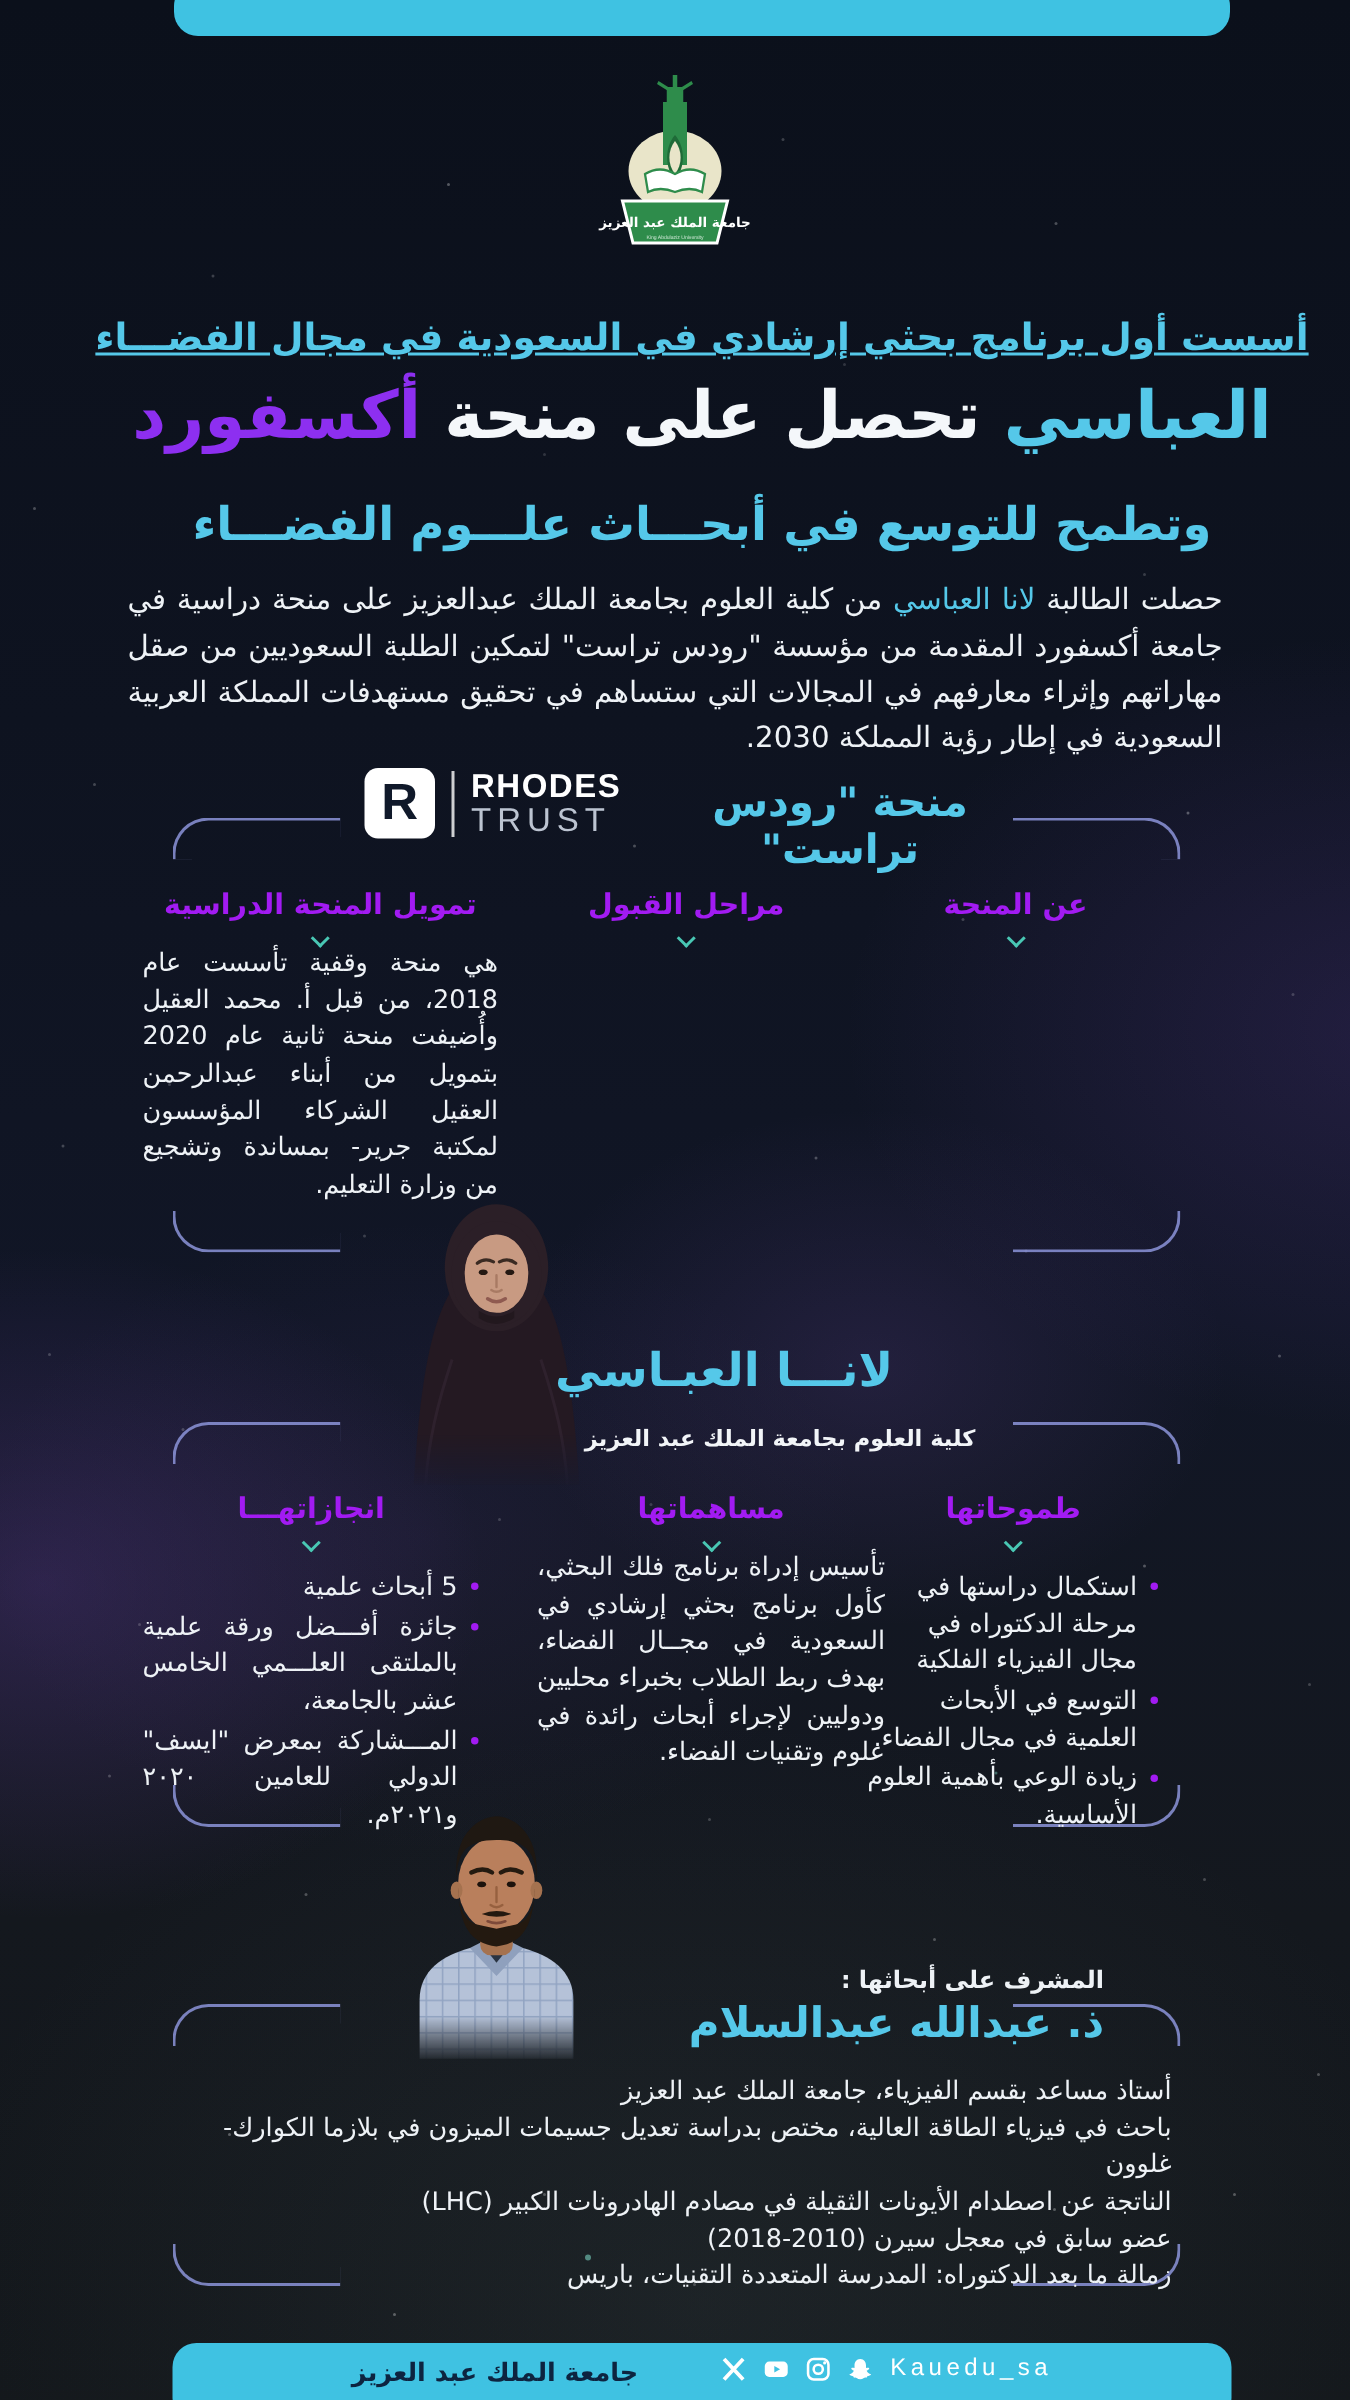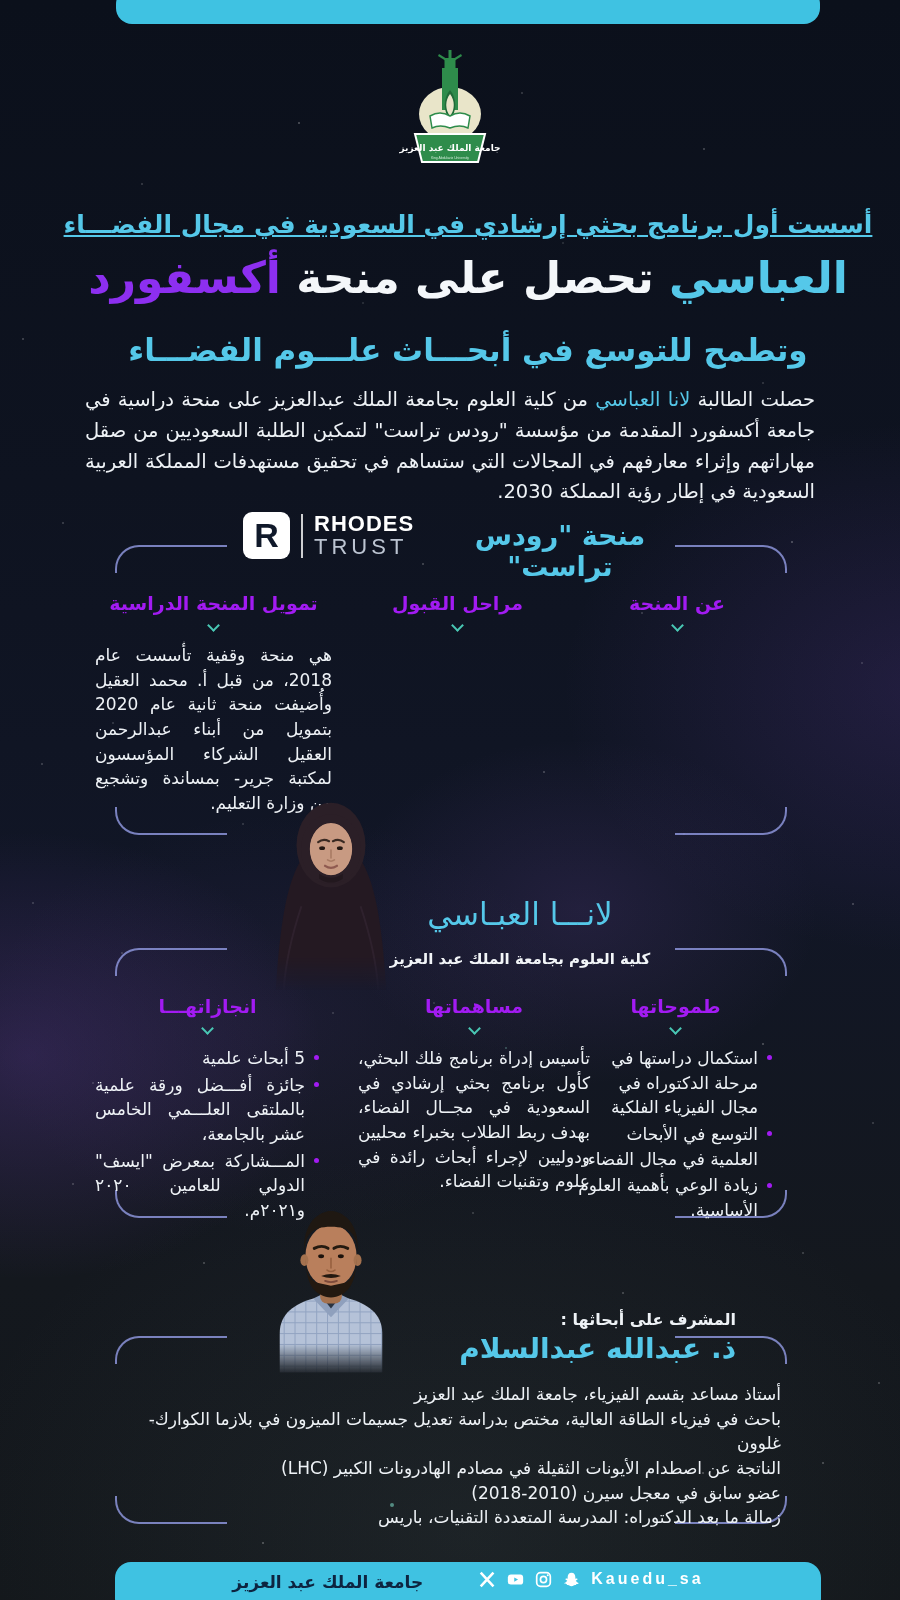--- a/index.html
+++ b/index.html
@@ -63,42 +63,42 @@
   .r-div{width:2px;height:44px;background:rgba(255,255,255,.8);}
   .r-name{font-family:"Liberation Sans",sans-serif;line-height:1.02;}
   .r-name .l1{font-size:22px;font-weight:700;letter-spacing:1px;color:#fff;}
   .r-name .l2{font-size:22px;font-weight:300;letter-spacing:4px;color:#bcc4d1;}
   .sec1-title{position:absolute;left:420px;width:280px;top:520px;text-align:center;direction:rtl;
     font-size:27px;font-weight:700;color:#55c8e9;}
   .col{position:absolute;direction:rtl;}
   .col-h{font-size:19px;font-weight:700;color:#a21bf2;text-align:center;margin:0;}
   .chev{width:7px;height:7px;border-left:2px solid #49c7b4;border-bottom:2px solid #49c7b4;
     transform:rotate(-45deg);margin:7px auto 0;}
-  .col-body{margin-top:13px;font-size:17px;line-height:1.45;}
+  .col-body{font-size:17px;line-height:1.45;}
   .jst{text-align:justify;} .rgt{}
   .blist{list-style:none;margin:13px 0 0;padding:0;font-size:17px;line-height:1.45;}
   .blist li{position:relative;padding-right:15px;margin-bottom:2px;}
   .blist li::before{content:"";position:absolute;right:1px;top:.55em;width:5px;height:5px;border-radius:50%;background:#a21bf2;}
   .lines{margin-top:13px;font-size:17px;line-height:1.45;text-align:right;}
   .photo{position:absolute;}
   .photo svg{display:block;}
   .fade{-webkit-mask-image:linear-gradient(180deg,#000 82%,transparent 100%);
         mask-image:linear-gradient(180deg,#000 82%,transparent 100%);}
-  .lana-name{position:absolute;left:370px;width:300px;top:896px;text-align:center;direction:rtl;
-    font-size:31px;font-weight:400;color:#55c8e9;}
+  .lana-name{position:absolute;left:370px;width:300px;top:896px;text-align:left;direction:rtl;
+    font-size:31px;font-weight:700;color:#55c8e9;}
   .lana-college{position:absolute;left:370px;width:300px;top:950px;text-align:center;direction:rtl;
     font-size:15px;font-weight:700;color:#f2f5f8;}
   .sup-label{position:absolute;right:200px;top:1310px;direction:rtl;font-size:16px;font-weight:600;color:#eef2f6;}
   .sup-name{position:absolute;right:200px;top:1332px;direction:rtl;font-size:28px;font-weight:800;color:#55c8e9;}
   .sup-bio{position:absolute;left:110px;right:155px;top:1382px;direction:rtl;text-align:right;
     font-size:17px;line-height:1.45;font-weight:500;}
   .footer{position:absolute;left:115px;right:115px;top:1562px;height:52px;border-radius:16px;background:#3fc2e2;
     display:flex;align-items:flex-start;justify-content:center;gap:56px;padding-top:8px;box-sizing:border-box;direction:ltr;}
   .f-uni{order:1;font-size:17px;font-weight:700;color:#0d2440;direction:rtl;margin-top:2px;}
-  .f-social{order:2;display:flex;align-items:flex-end;gap:11px;color:#fff;font-weight:bold;}
+  .f-social{order:2;display:flex;align-items:flex-end;gap:11px;color:#fff;}
   .f-social .handle{font-family:"Liberation Sans",sans-serif;font-size:16px;letter-spacing:3px;color:#fff;}
   .icn{width:17px;height:17px;display:inline-flex;}
   .icn svg{width:100%;height:100%;}
 </style>
 </head>
 <body>
 
 <div class="poster">
   <div class="stars"></div>
   <div class="topbar"></div>

